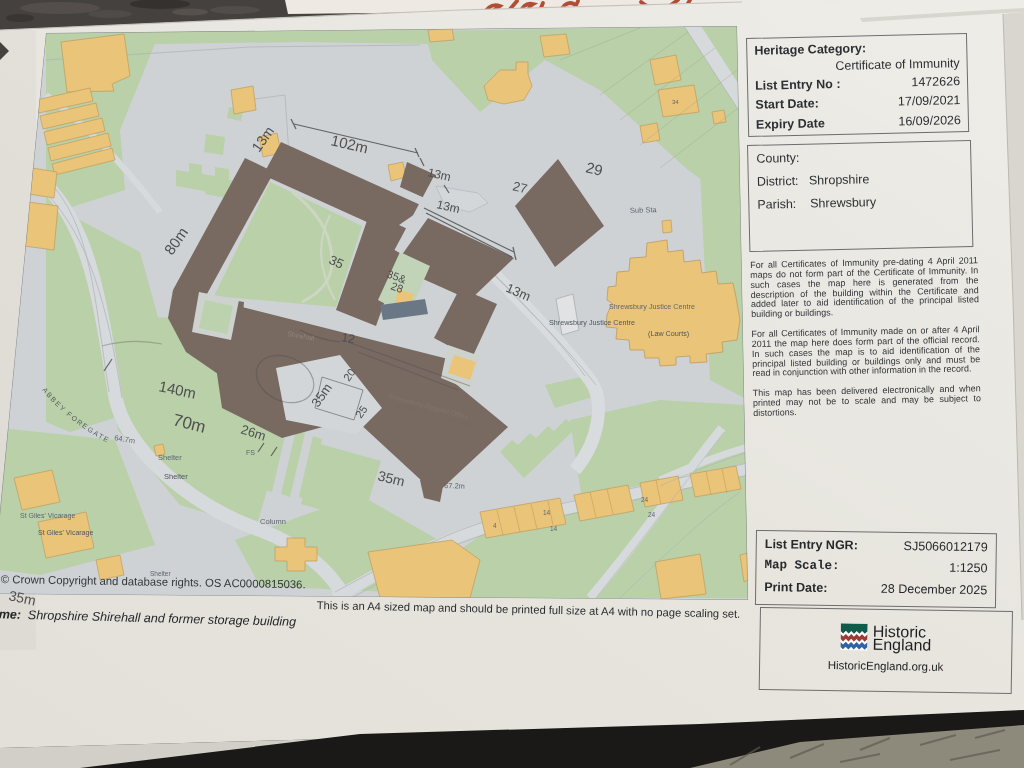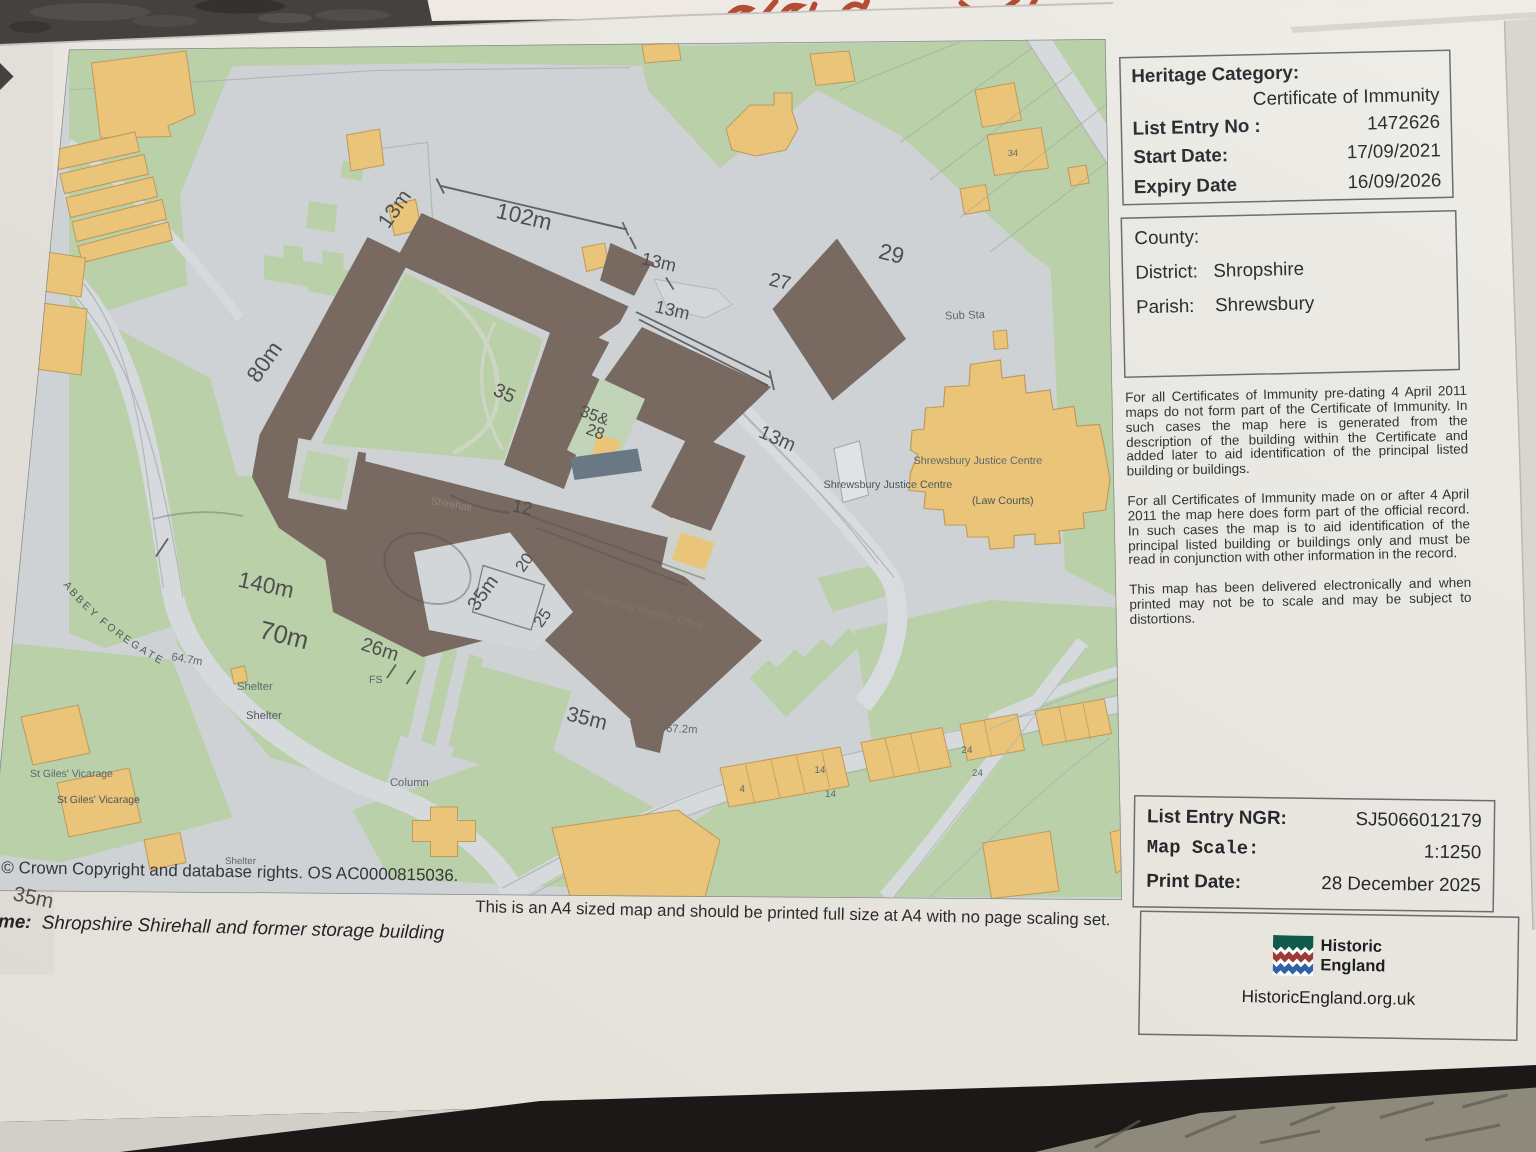--- a/index.html
+++ b/index.html
@@ -393,21 +393,21 @@
 
 <div class="abs" style="left:760px;top:607px;width:251px;height:81px;border:1px solid #6d6d6d;transform:rotate(0.9deg);transform-origin:0 0;color:#1d1f22;">
   <div style="display:flex;justify-content:center;align-items:center;margin-top:14px;">
 
     <svg width="27" height="27" viewBox="0 0 27 27">
       <rect x="0" y="0" width="27" height="27" fill="#fdfdfb"></rect>
       <path d="M0,0 H27 V7.5 L24.2,10.2 L21.5,7.5 L18.8,10.2 L16.1,7.5 L13.4,10.2 L10.7,7.5 L8,10.2 L5.3,7.5 L2.6,10.2 L0,7.7 Z" fill="#0e5a4b"></path>
       <path d="M0,10.8 L2.6,13.3 L5.3,10.6 L8,13.3 L10.7,10.6 L13.4,13.3 L16.1,10.6 L18.8,13.3 L21.5,10.6 L24.2,13.3 L27,10.6 V15.4 L24.2,18.1 L21.5,15.4 L18.8,18.1 L16.1,15.4 L13.4,18.1 L10.7,15.4 L8,18.1 L5.3,15.4 L2.6,18.1 L0,15.6 Z" fill="#9c3a36"></path>
       <path d="M0,18.7 L2.6,21.2 L5.3,18.5 L8,21.2 L10.7,18.5 L13.4,21.2 L16.1,18.5 L18.8,21.2 L21.5,18.5 L24.2,21.2 L27,18.5 V23.3 L24.2,26 L21.5,23.3 L18.8,26 L16.1,23.3 L13.4,26 L10.7,23.3 L8,26 L5.3,23.3 L2.6,26 L0,23.5 Z" fill="#2f62a6"></path>
     </svg>
-    <div style="font-weight:bold;font-size:11px;line-height:13px;margin-left:5px;">Historic<br>England</div>
+    <div style="font-weight:normal;font-size:16px;line-height:13px;margin-left:5px;">Historic<br>England</div>
   </div>
   <div style="text-align:center;font-size:11.5px;margin-top:9px;">HistoricEngland.org.uk</div>
 </div>
 
 <div class="abs" style="left:317px;top:599px;width:436px;font-size:11.2px;color:#2a2d30;transform:rotate(1.2deg);transform-origin:0 0;">This is an A4 sized map and should be printed full size at A4 with no page scaling set.</div>
 <div class="abs" style="left:-8px;top:607px;font-size:12.5px;font-style:italic;color:#232528;transform:rotate(1.5deg);transform-origin:0 0;"><b>ame:</b>&nbsp;&nbsp;Shropshire Shirehall and former storage building</div>
 <div class="abs" style="left:1px;top:573px;font-size:11.3px;color:#33373a;transform:rotate(1deg);transform-origin:0 0;">© Crown Copyright and database rights. OS AC0000815036.</div>
 </div>
 
 </body></html>

